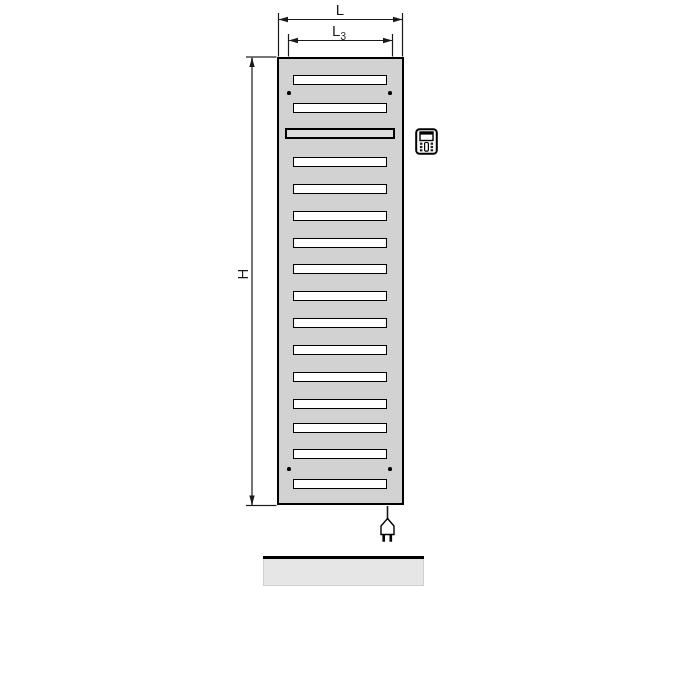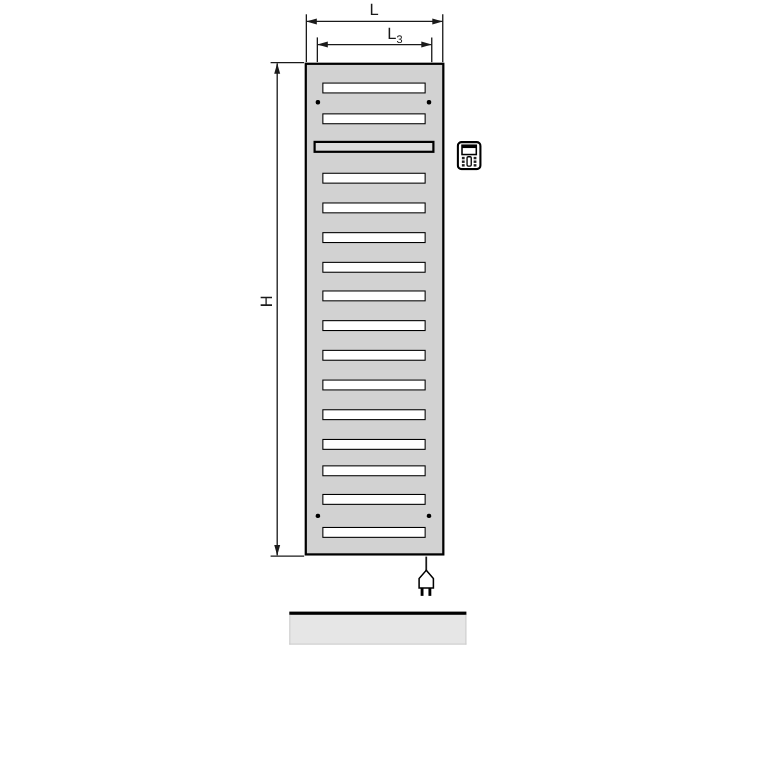--- a/index.html
+++ b/index.html
@@ -40,21 +40,21 @@
   .floor-slab{
     position:absolute;left:263px;top:559px;width:161px;height:27px;
     box-sizing:border-box;background:var(--floor-fill);
     border:1px solid #cfcfcf;border-top:none;
   }
   .lbl{
     position:absolute;font-size:15px;line-height:15px;font-weight:400;
     text-align:center;white-space:nowrap;user-select:none;
   }
   #lbl-L{left:330px;top:2px;width:20px;}
-  #lbl-L3{left:326px;top:23px;width:26px;margin-left:20px;}
+  #lbl-L3{left:326px;top:23px;width:26px;}
   #lbl-L3 sub{font-size:10px;line-height:10px;}
   #lbl-H{left:232px;top:266px;width:22px;height:16px;transform:rotate(-90deg);}
 </style>
 </head>
 <body>
 
 <div class="stage">
 
   <svg class="linework" width="700" height="700" viewBox="0 0 700 700" fill="none" stroke="#1a1a1a" stroke-width="1.2">
 

